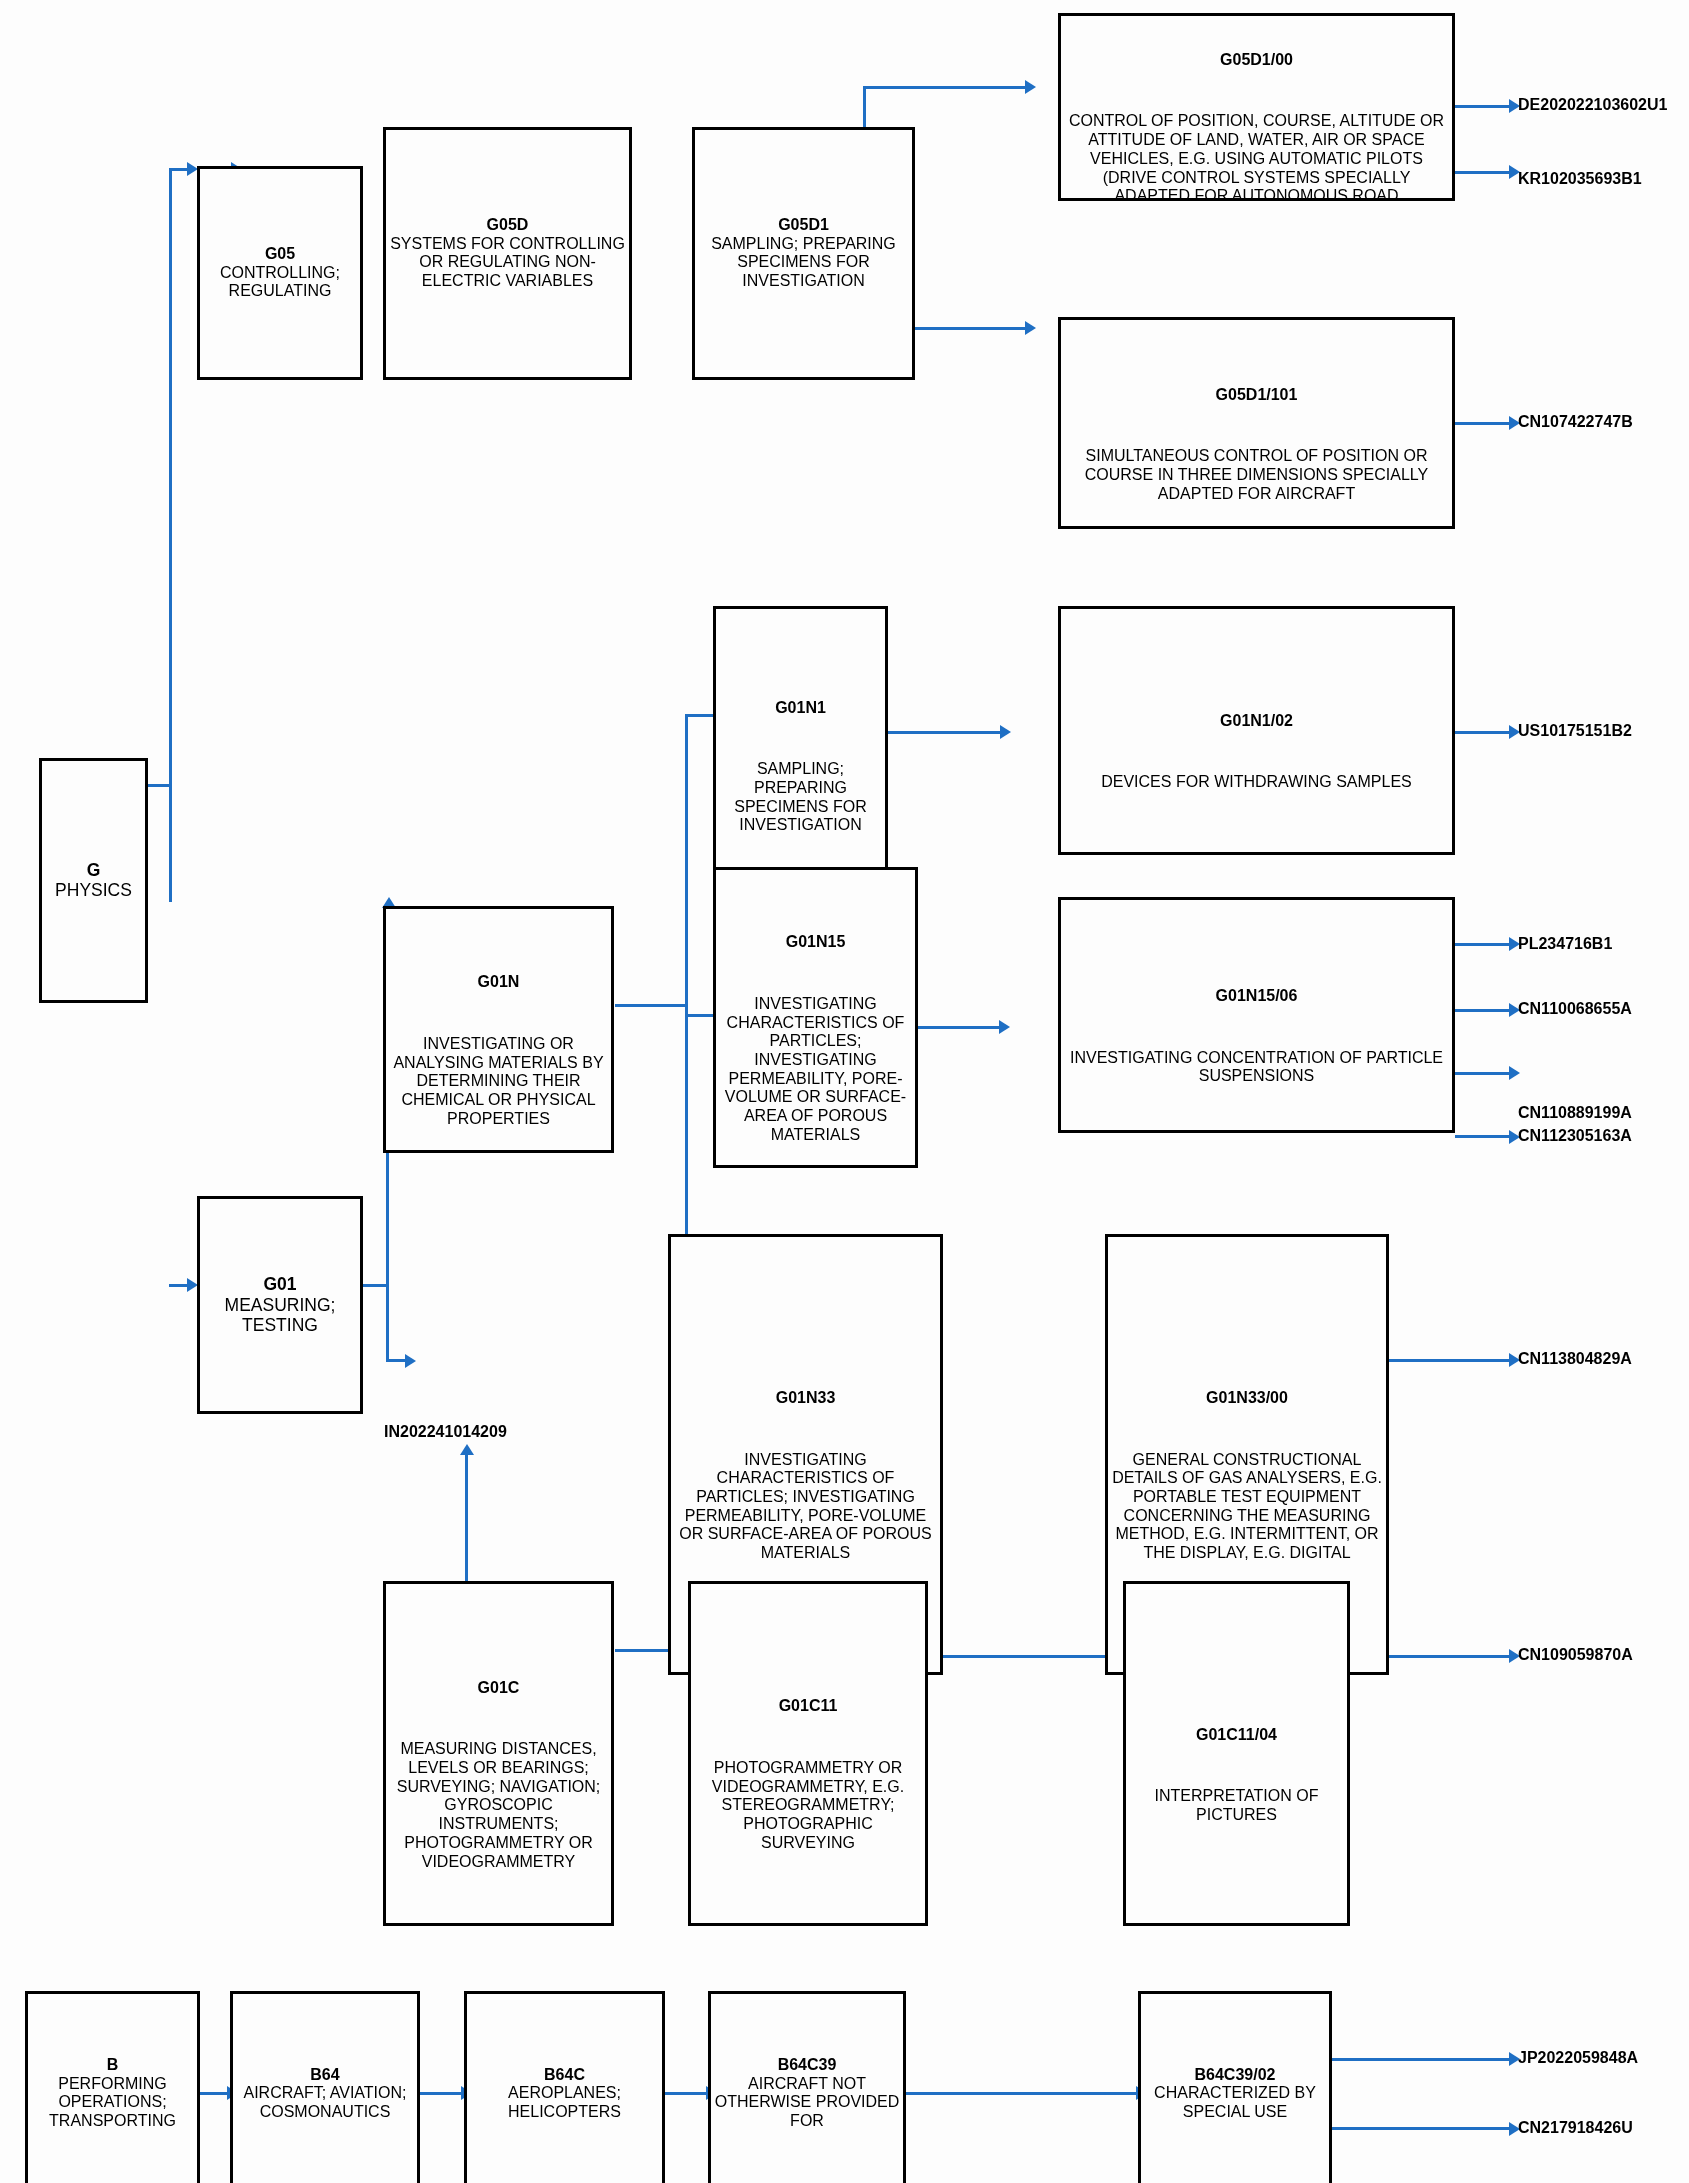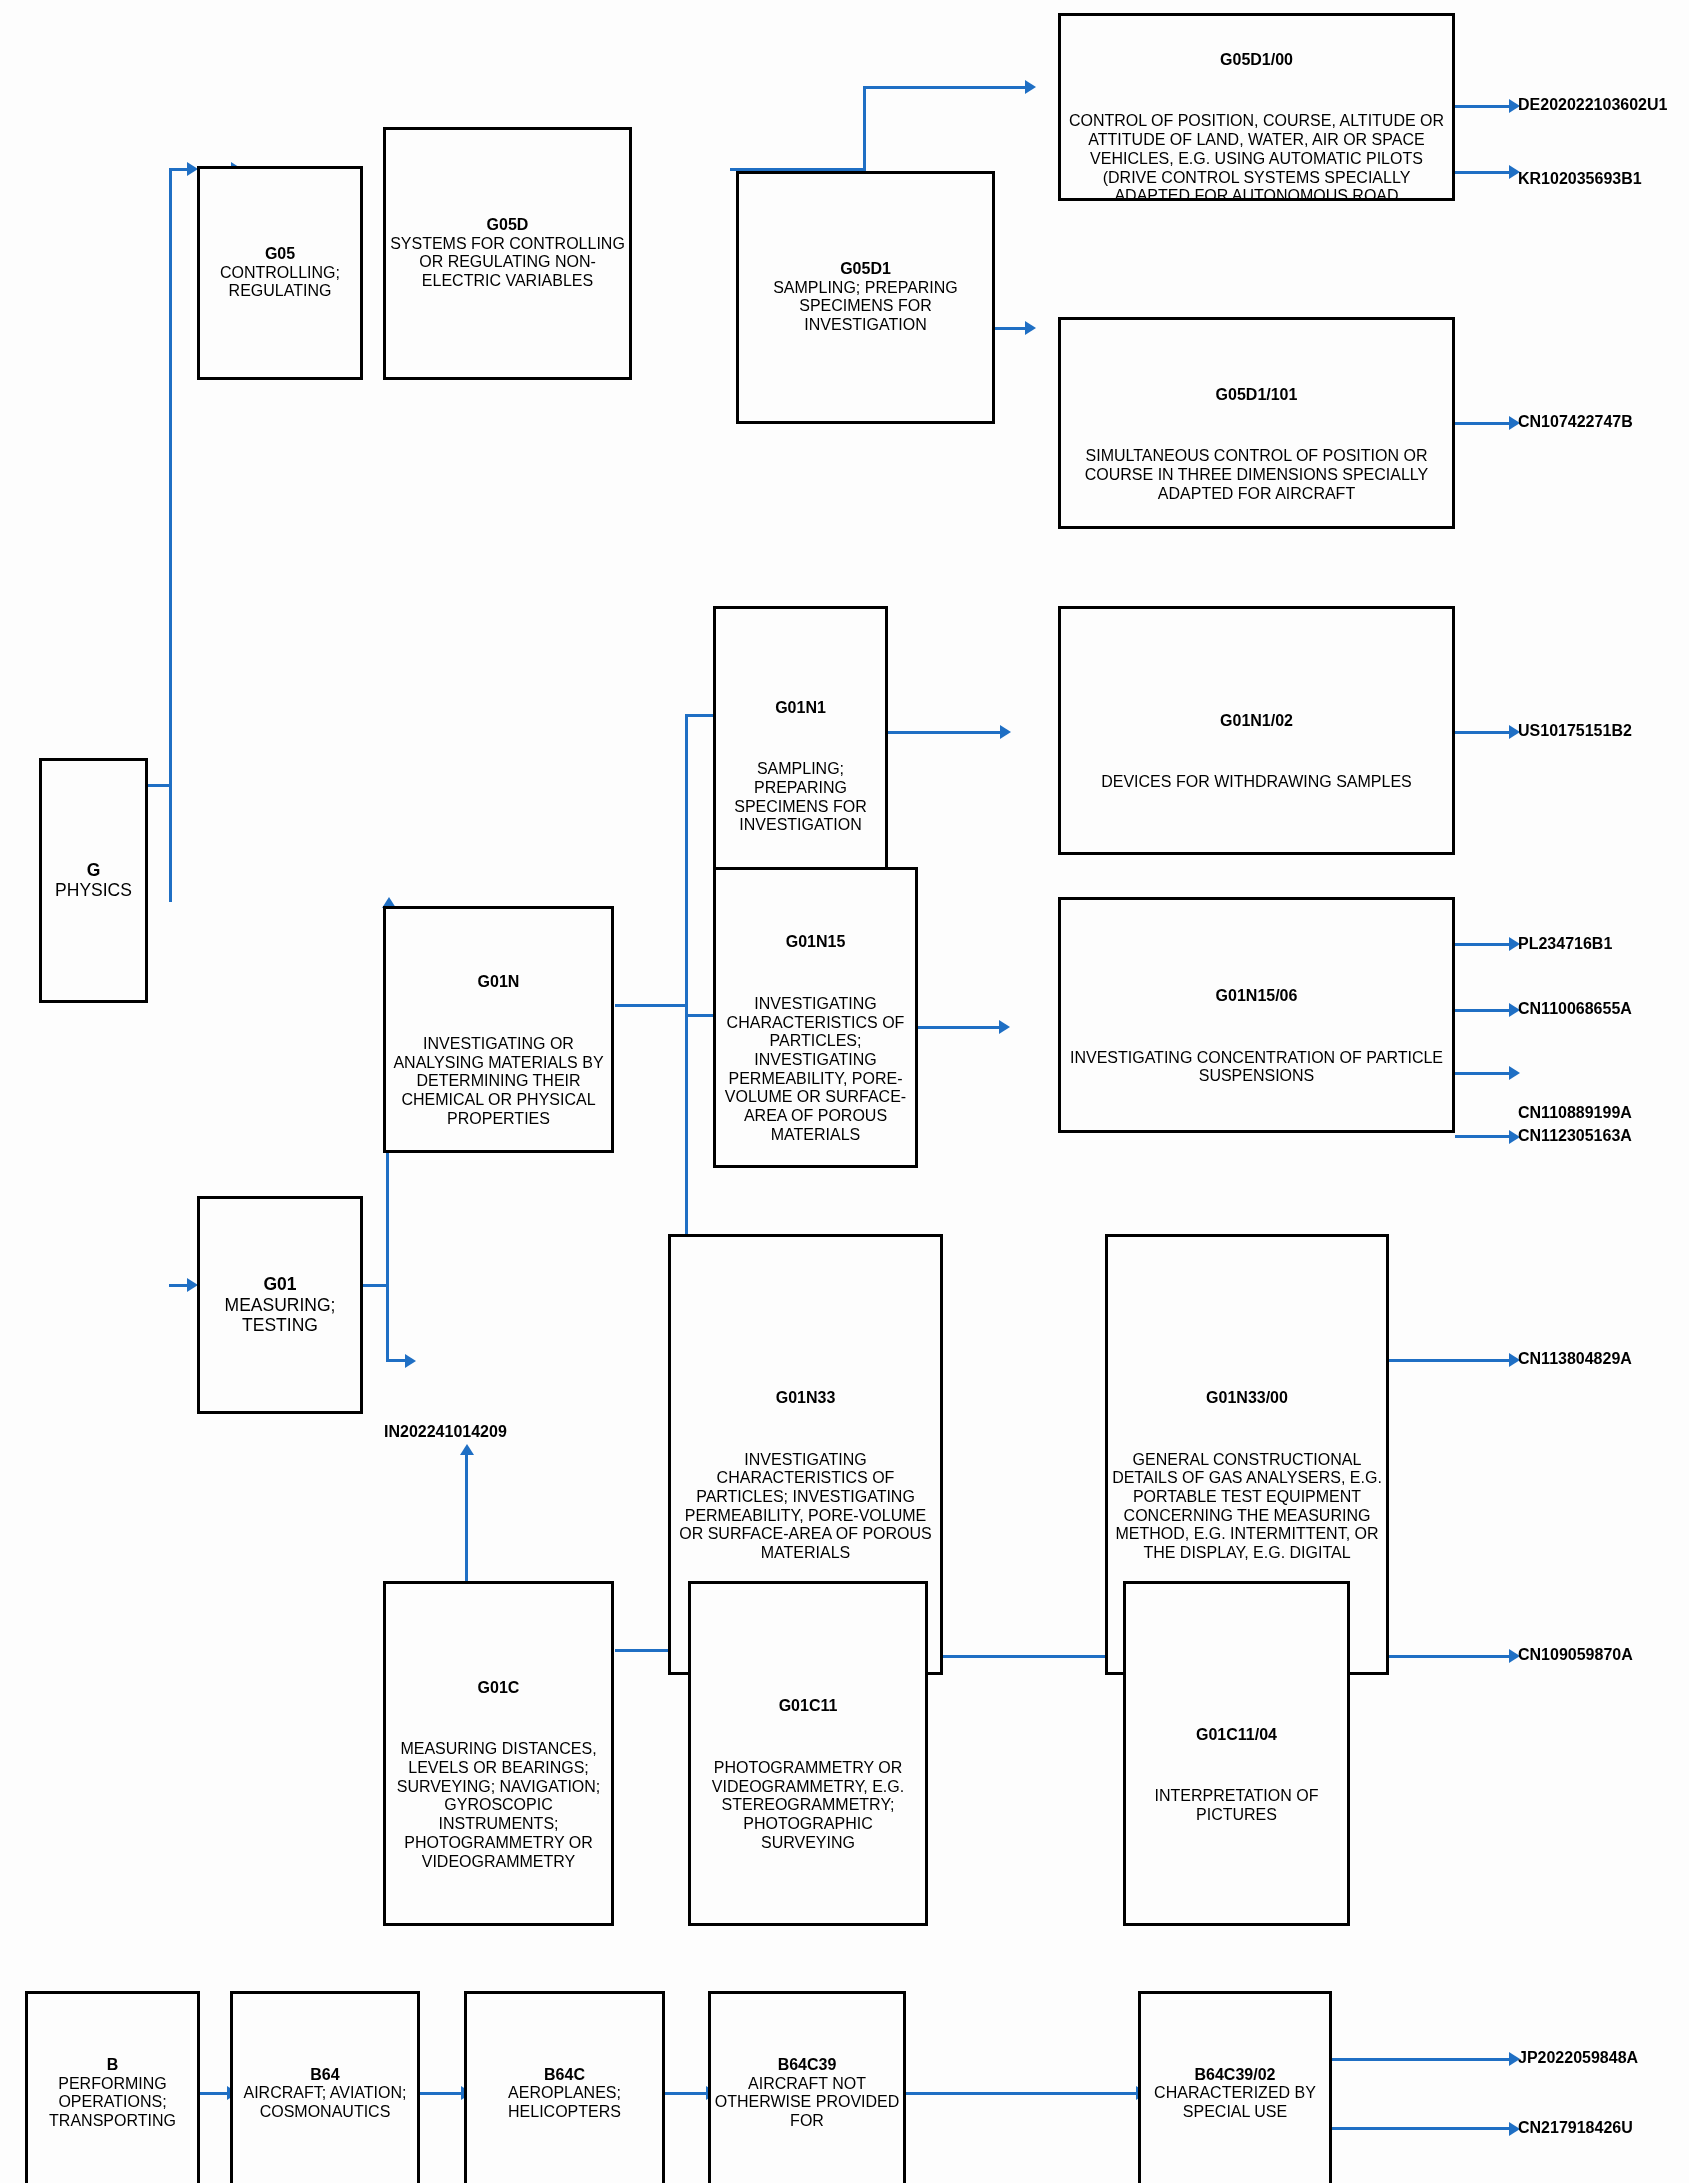--- a/index.html
+++ b/index.html
@@ -182,21 +182,21 @@
   <div class="node fs-lg" style="left:197px;top:166px;width:166px;height:214px;">
     <div class="code">G05</div>
     <div class="title">CONTROLLING; REGULATING</div>
   </div>
 
   <div class="node fs-lg" style="left:383px;top:127px;width:249px;height:253px;">
     <div class="code">G05D</div>
     <div class="title">SYSTEMS FOR CONTROLLING OR REGULATING NON-ELECTRIC VARIABLES</div>
   </div>
 
-  <div class="node fs-lg" style="left:736px;top:127px;width:259px;height:253px;margin-top:44px;">
+  <div class="node fs-lg" style="left:692px;top:127px;width:223px;height:253px;">
     <div class="code">G05D1</div>
     <div class="title">SAMPLING; PREPARING SPECIMENS FOR INVESTIGATION</div>
   </div>
 
   <div class="node fs-md" style="left:1058px;top:13px;width:397px;height:188px;">
     <div class="code">G05D1/00</div>
     <div class="title">CONTROL OF POSITION, COURSE, ALTITUDE OR ATTITUDE OF LAND, WATER, AIR OR SPACE VEHICLES, E.G. USING AUTOMATIC PILOTS (DRIVE CONTROL SYSTEMS SPECIALLY ADAPTED FOR AUTONOMOUS ROAD</div>
   </div>
 
   <div class="node fs-md" style="left:1058px;top:317px;width:397px;height:212px;">

